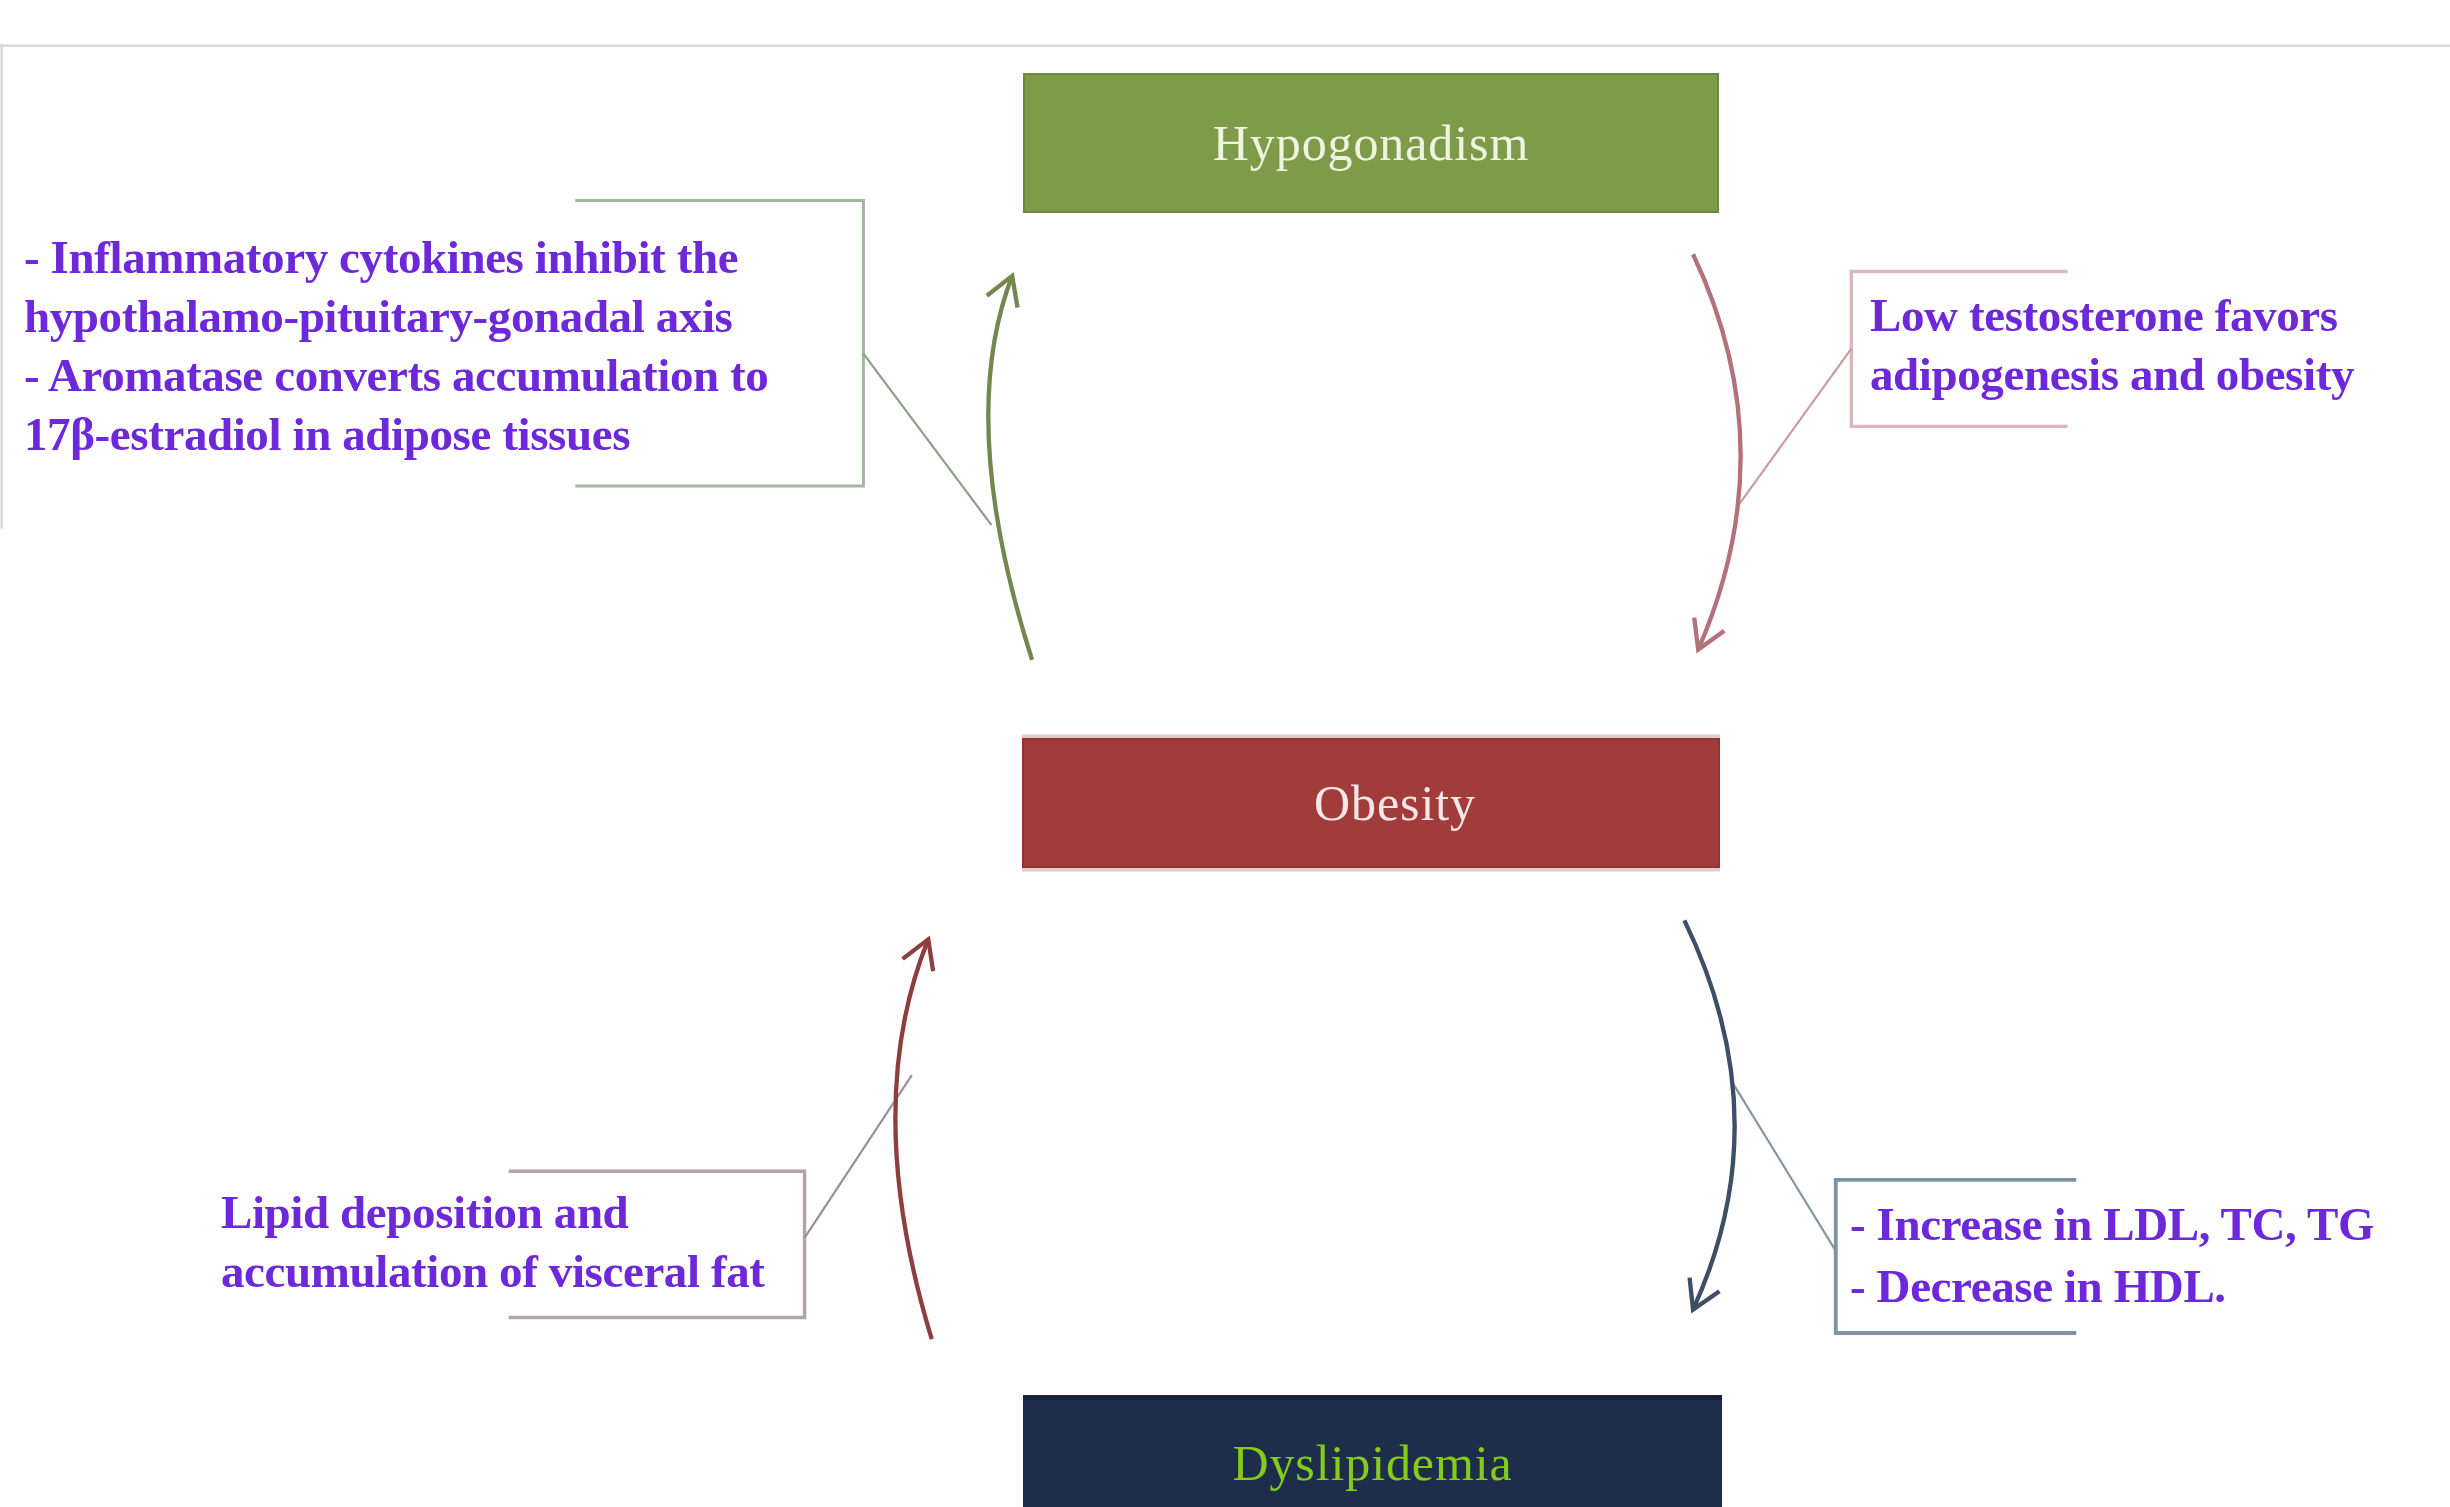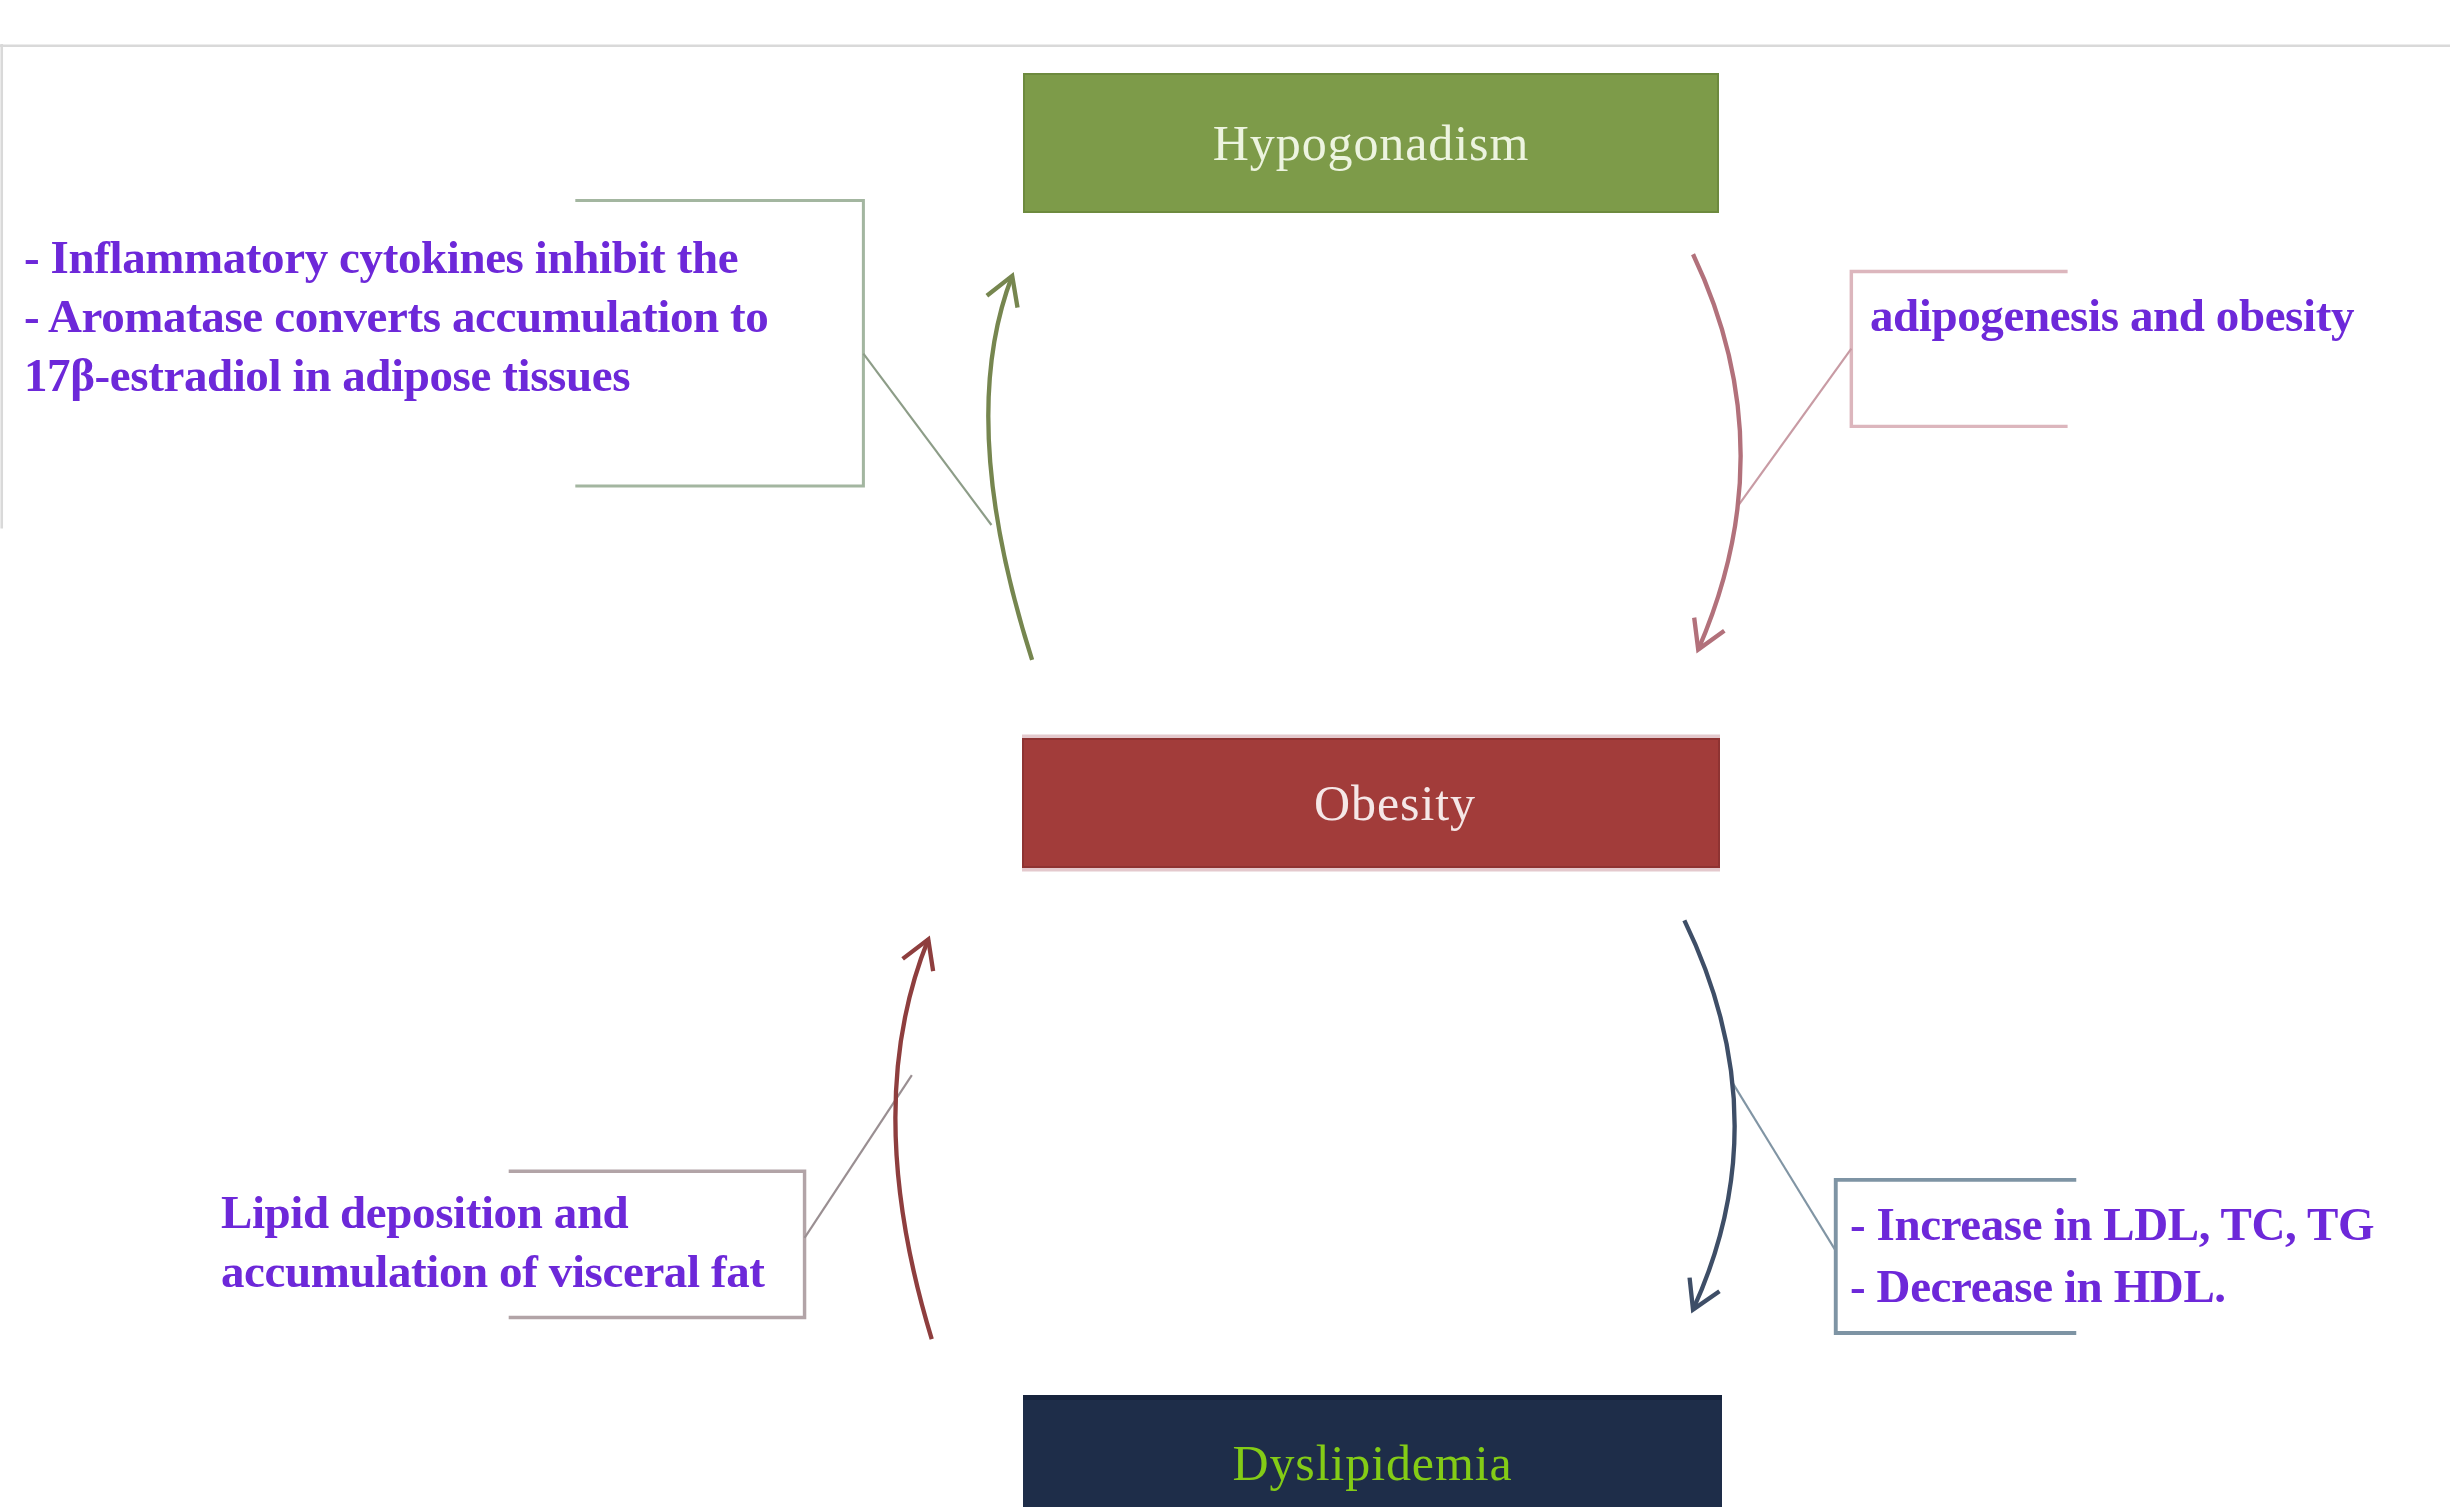--- a/index.html
+++ b/index.html
@@ -89,25 +89,27 @@
   </div>
   <div class="node node-obesity">
     <span>Obesity</span>
   </div>
   <div class="node node-dyslipidemia">
     <span>Dyslipidemia</span>
   </div>
 
   <div class="annotation ann-upper-left">
     <div>- Inflammatory cytokines inhibit the</div>
+    <div>hypothalamo-pituitary-gonadal axis</div>
     <div>- Aromatase converts accumulation to</div>
     <div>17β-estradiol in adipose tissues</div>
   </div>
 
   <div class="annotation ann-upper-right">
+    <div>Low testosterone favors</div>
     <div>adipogenesis and obesity</div>
   </div>
 
   <div class="annotation ann-lower-left">
     <div>Lipid deposition and</div>
     <div>accumulation of visceral fat</div>
   </div>
 
   <div class="annotation ann-lower-right">
     <div>- Increase in LDL, TC, TG</div>

